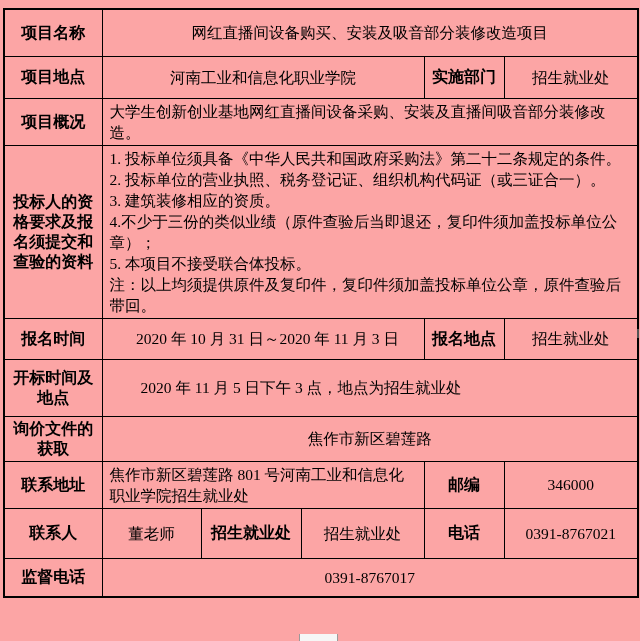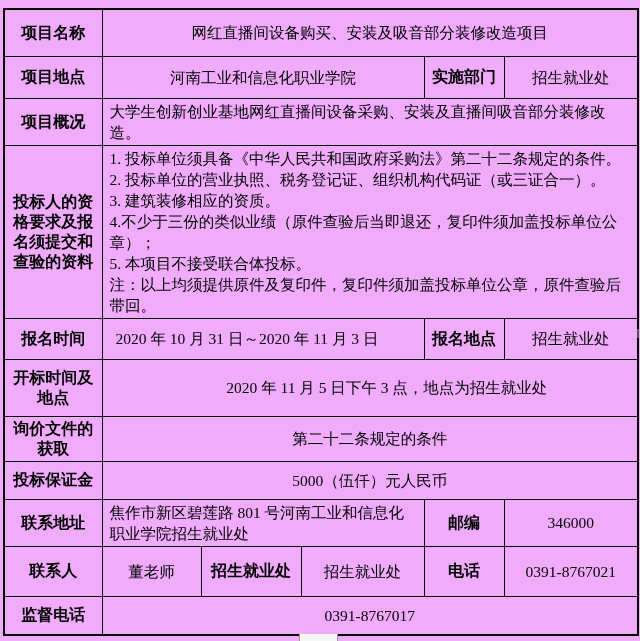--- a/index.html
+++ b/index.html
@@ -1,19 +1,19 @@
 <!DOCTYPE html>
 <html><head>
 <meta charset="utf-8">
 <style>
   html,body { margin:0; padding:0; background:#ffffff; }
   .page {
     position:relative;
     width:640px; height:641px;
-    background:#f0abfc;
+    background:#fca5a5;
     overflow:hidden;
     font-family:"Liberation Serif","DejaVu Serif",serif;
     color:#000;
   }
   table.doc {
     position:absolute;
     left:3px; top:8px;
     width:634px;
     border-collapse:collapse;
     table-layout:fixed;
@@ -32,22 +32,22 @@
     font-family:"Liberation Sans","DejaVu Sans",sans-serif;
     font-weight:bold;
     font-size:16px;
     text-align:center;
     line-height:20px;
     padding:2px 4px;
   }
   td.val { font-family:"Liberation Serif","DejaVu Serif",serif; }
   .center { text-align:center; }
   .left   { text-align:left; padding-left:7px; padding-right:13px; }
-  .pad13  { text-align:left; padding-left:13px; }
-  .indent { text-align:center; padding-left:38px; }
+  .pad13  { text-align:center; padding-left:13px; }
+  .indent { text-align:left; padding-left:38px; }
   .narrow { padding-right:4px; }
   .req-line { text-align:left; }
   
   .partial-box {
     position:absolute;
     left:299px; top:634px;
     width:37px; height:10px;
     background:#f6f6f6;
     border-left:1px solid #9a9a9a;
     border-right:1px solid #9a9a9a;
@@ -112,27 +112,23 @@
       <td class="val center">招生就业处</td>
     </tr>
 
     <tr style="height:57px">
       <td class="lbl">开标时间及地点</td>
       <td class="val indent" colspan="5">2020 年 11 月 5 日下午 3 点，地点为招生就业处</td>
     </tr>
 
     <tr style="height:42px">
       <td class="lbl">询价文件的获取</td>
-      <td class="val center" colspan="5">第二十二条规定的条件</td>
+      <td class="val center" colspan="5">焦作市新区碧莲路</td>
     </tr>
 
-    <tr style="height:38px">
-      <td class="lbl">投标保证金</td>
-      <td class="val center" colspan="5">5000（伍仟）元人民币</td>
-    </tr>
 
     <tr style="height:44px">
       <td class="lbl">联系地址</td>
       <td class="val left" colspan="3">焦作市新区碧莲路 801 号河南工业和信息化职业学院招生就业处</td>
       <td class="lbl">邮编</td>
       <td class="val center">346000</td>
     </tr>
 
     <tr style="height:50px">
       <td class="lbl">联系人</td>

